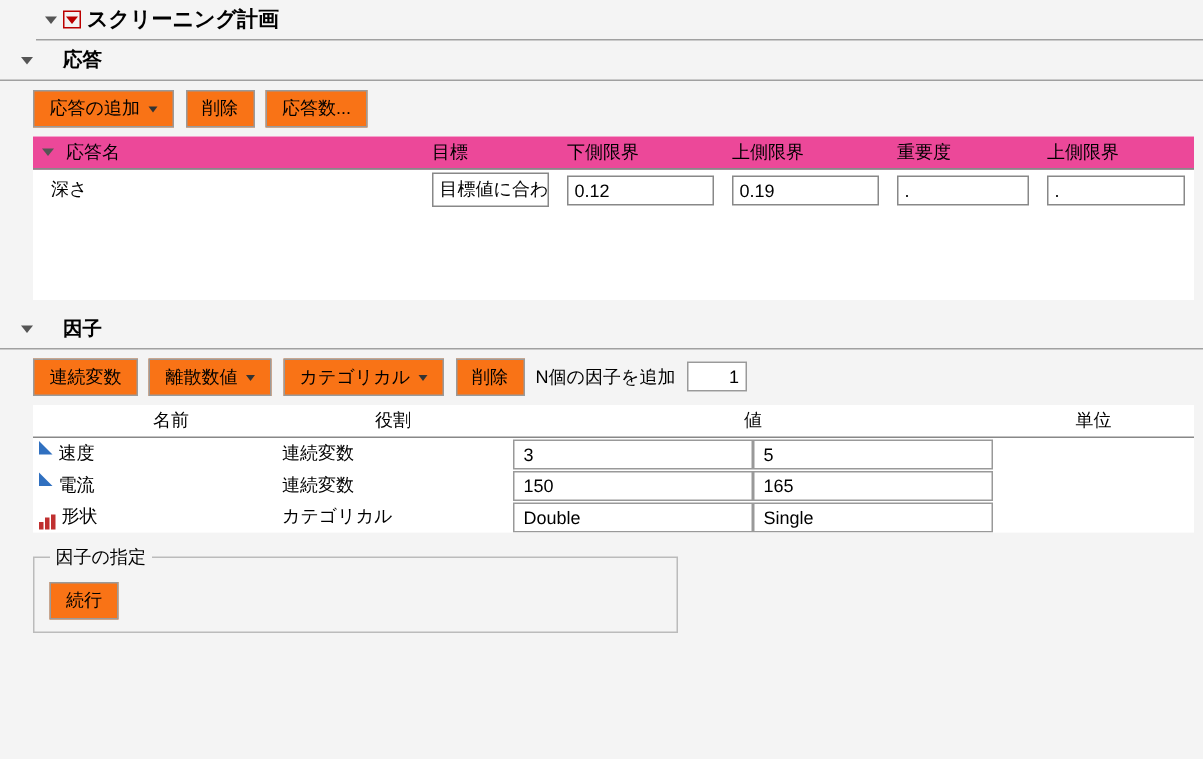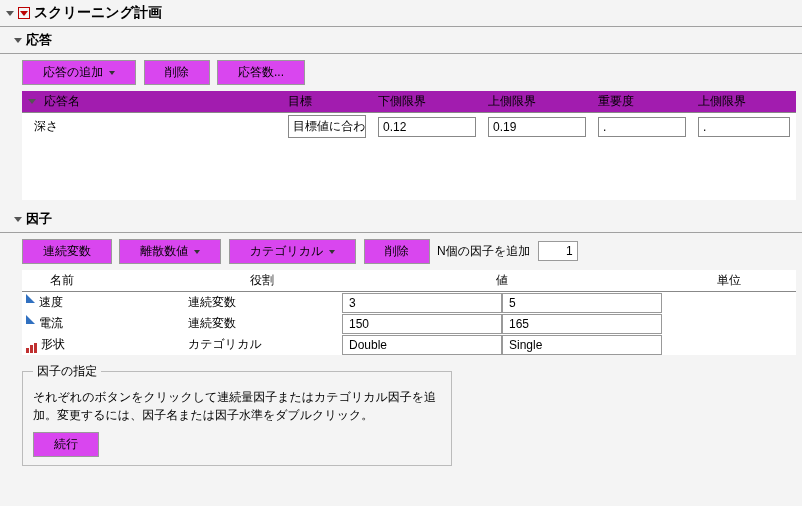--- a/index.html
+++ b/index.html
@@ -14,22 +14,22 @@
   .section {
     background: #f4f4f4;
   }
   .section-header {
     display: flex;
     align-items: center;
     padding: 4px 6px;
     border-bottom: 1px solid #a0a0a0;
     font-weight: bold;
   }
-  .section-header.lvl1 { font-size: 14px; }
-  .section-header.lvl2 { font-size: 13px; padding-left: 14px; }
+  .section-header.lvl1 { font-size: 14px; margin-left: 24px; }
+  .section-header.lvl2 { font-size: 13px; padding-left: 14px; gap: 16px; }
   .disclosure {
     display: inline-block;
     width: 0; height: 0;
     border-top: 5px solid #555;
     border-left: 4px solid transparent;
     border-right: 4px solid transparent;
     margin-right: 4px;
   }
   .red-box {
     display: inline-flex;
@@ -45,22 +45,22 @@
     width: 0; height: 0;
     border-top: 5px solid #b00;
     border-left: 4px solid transparent;
     border-right: 4px solid transparent;
   }
   .body-pad { padding: 6px 6px 6px 22px; }
   .toolbar { margin-bottom: 6px; }
   button, .btn {
     font-family: inherit;
     font-size: 12px;
-    padding: 3px 20px;
-    background: #d946ef;
+    padding: 3px 10px;
+    background: #f97316;
     border: 1px solid #9a9a9a;
     cursor: pointer;
     margin-right: 4px;
   }
   .btn-dd::after {
     content: "";
     display: inline-block;
     margin-left: 6px;
     width: 0; height: 0;
     border-top: 4px solid #333;
@@ -82,21 +82,21 @@
     border-collapse: collapse;
     background: #fff;
     table-layout: fixed;
   }
   .resp-table th, .resp-table td {
     text-align: left;
     padding: 2px 6px;
     font-weight: normal;
   }
   .resp-table thead th {
-    background: #a21caf;
+    background: #ec4899;
     border-bottom: 1px solid #888;
   }
   .resp-head-tri {
     display: inline-block;
     width: 0; height: 0;
     border-top: 5px solid #555;
     border-left: 4px solid transparent;
     border-right: 4px solid transparent;
     margin-right: 8px;
     vertical-align: middle;
@@ -260,21 +260,21 @@
       <table class="factor-table">
         <colgroup>
           <col style="width:160px">
             <col style="width:160px">
           <col style="width:160px">
             <col style="width:160px">
             <col>
         </colgroup>
         <thead>
           <tr>
-            <th style="text-align:left; padding-left:28px">名前</th>
+            <th style="text-align:center; padding-left:28px">名前</th>
             <th style="text-align:center">役割</th>
             <th colspan="2">値</th>
             <th>単位</th>
           </tr>
         </thead>
       </table>
       <div class="factor-scroll">
         <table class="factor-table">
           <colgroup>
             <col style="width:160px">
@@ -342,17 +342,16 @@
                 </td>
                 <td></td>
               </tr>
             </tbody>
         </table>
       </div>
     </div>
 
     <fieldset class="spec">
       <legend>因子の指定</legend>
-      <p>それぞれのボタンをクリックして連続量因子またはカテゴリカル因子を追加。変更するには、因子名または因子水準をダブルクリック。</p>
       <button class="btn">続行</button>
     </fieldset>
   </div>
 </div>
 
 </body></html>

